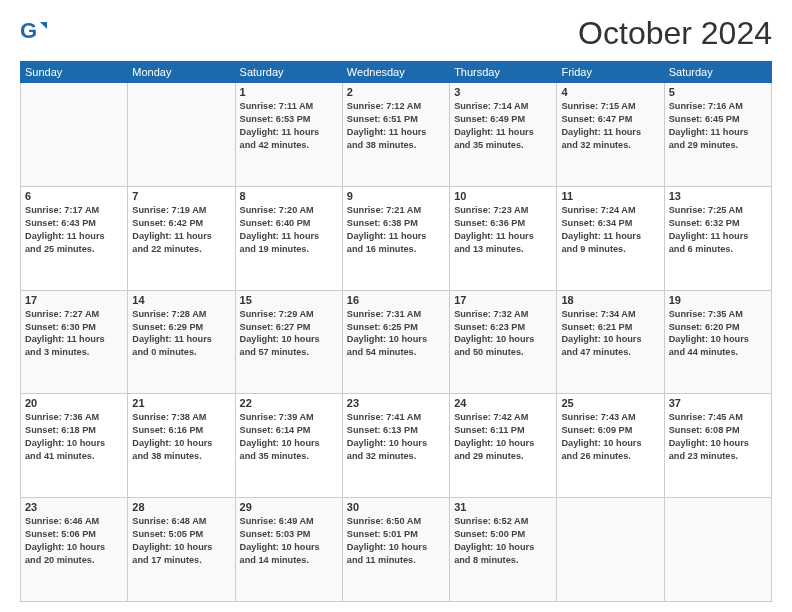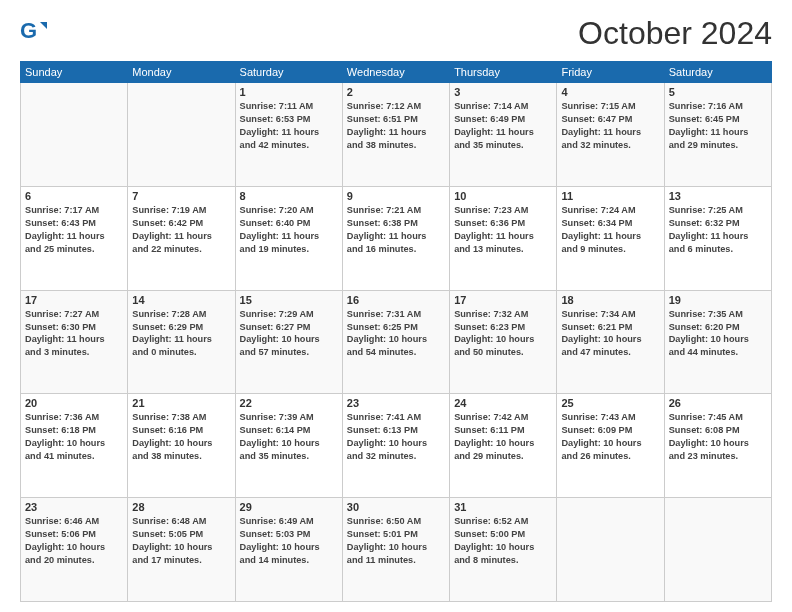--- a/index.html
+++ b/index.html
@@ -230,21 +230,21 @@
           </td>
           <td>
             <span class="day-num">24</span>
             <div class="day-info">Sunrise: 7:42 AM<br>Sunset: 6:11 PM<br>Daylight: 10 hours and 29 minutes.</div>
           </td>
           <td>
             <span class="day-num">25</span>
             <div class="day-info">Sunrise: 7:43 AM<br>Sunset: 6:09 PM<br>Daylight: 10 hours and 26 minutes.</div>
           </td>
           <td>
-            <span class="day-num">26</span>
+            <span class="day-num">37</span>
             <div class="day-info">Sunrise: 7:45 AM<br>Sunset: 6:08 PM<br>Daylight: 10 hours and 23 minutes.</div>
           </td>
         </tr>
         <tr>
           <td>
             <span class="day-num">23</span>
             <div class="day-info">Sunrise: 6:46 AM<br>Sunset: 5:06 PM<br>Daylight: 10 hours and 20 minutes.</div>
           </td>
           <td>
             <span class="day-num">28</span>

